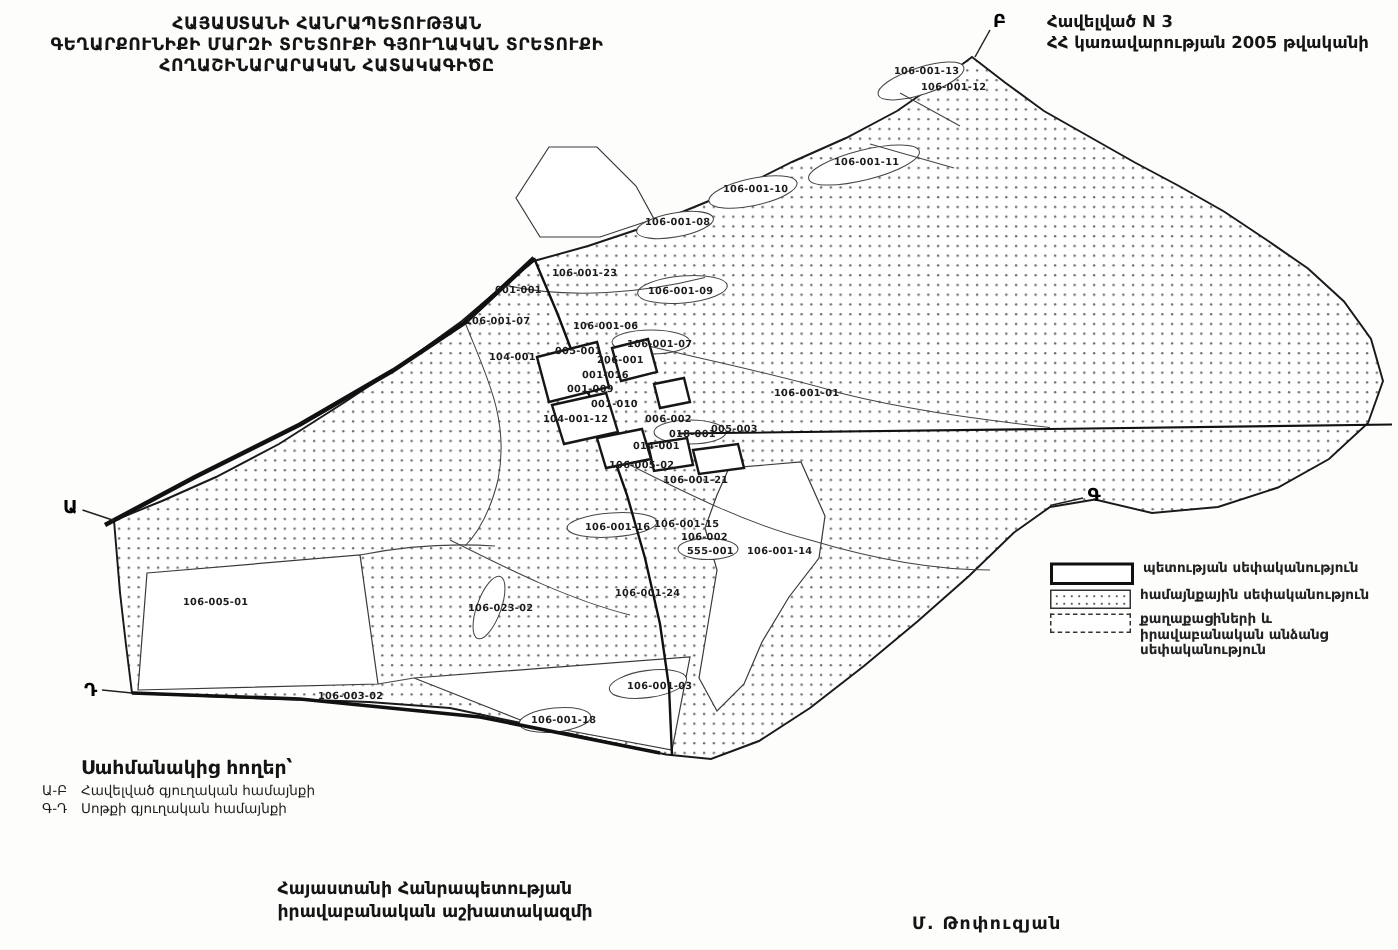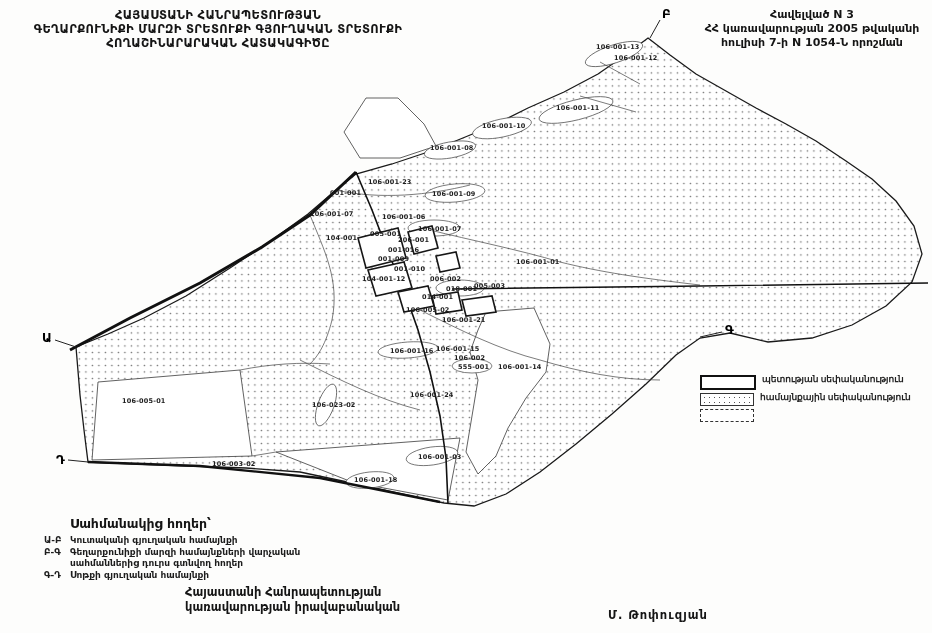--- a/index.html
+++ b/index.html
@@ -4,37 +4,37 @@
 <style>
   html,body{margin:0;padding:0;background:#e8e8e8;}
   #page{
     position:relative;width:932px;height:633px;background:#fdfdfc;
     font-family:"DejaVu Sans",sans-serif;color:#111;overflow:hidden;
   }
   .abs{position:absolute;}
   
   #title-block{left:8px;top:8px;width:420px;text-align:center;
     font-size:11.5px;font-weight:700;line-height:14px;letter-spacing:.3px;color:#151515;}
-  #annex-block{left:698px;top:8px;width:228px;text-align:center;
+  #annex-block{left:698px;top:8px;width:228px;
     font-size:11px;font-weight:700;line-height:14px;color:#151515;}
   
   #legend{left:700px;top:374px;width:230px;}
   #legend .legend-title{font-size:12px;font-weight:700;margin-left:48px;margin-bottom:3px;color:#141414;}
-  .legend-row{display:flex;align-items:flex-start;margin-bottom:2px;font-family:Liberation Serif, serif;}
+  .legend-row{display:flex;align-items:flex-start;margin-bottom:2px;}
   .swatch{width:52px;height:11px;margin-right:6px;flex:none;background:#fff;margin-top:1px;}
   .swatch-state{border:2.2px solid #111;}
   .swatch-community{border:1px solid #333;
     background-image:radial-gradient(#555 .8px, transparent .95px);
     background-size:5px 5px;background-position:1px 1px;}
   .swatch-private{border:1.2px dashed #333;}
   .legend-label{font-size:9px;line-height:10.5px;color:#222;font-weight:600;width:168px;}
   
-  #border-lands{left:44px;top:504px;width:300px;margin-top:12px;}
+  #border-lands{left:28px;top:504px;width:300px;}
   #border-lands .bl-title{font-size:12.5px;font-weight:700;margin-left:26px;margin-bottom:4px;color:#141414;}
-  .bl-row{display:flex;font-size:9px;line-height:10.5px;font-weight:700;color:#1d1d1d;margin-bottom:1.5px;}
+  .bl-row{display:flex;font-size:9px;line-height:10.5px;font-weight:400;color:#1d1d1d;margin-bottom:1.5px;}
   .bl-code{width:26px;flex:none;}
   .bl-label{width:250px;}
   
   #signature-block{left:185px;top:585px;width:300px;font-size:11.5px;font-weight:700;line-height:14.5px;color:#151515;}
   #signer{left:608px;top:608px;font-size:11.5px;font-weight:700;color:#151515;letter-spacing:1px;}
   
   .parcel-label{font:700 6.5px "DejaVu Sans",sans-serif;fill:#1c1c1c;letter-spacing:.2px;}
   .corner-letter{font:700 12px "DejaVu Sans",sans-serif;fill:#000;}
 </style>
 </head>
@@ -158,52 +158,48 @@
 
   <div id="title-block" class="abs">
     <div>ՀԱՅԱՍՏԱՆԻ ՀԱՆՐԱՊԵՏՈՒԹՅԱՆ</div>
     <div>ԳԵՂԱՐՔՈՒՆԻՔԻ ՄԱՐԶԻ ՏՐԵՏՈՒՔԻ ԳՅՈՒՂԱԿԱՆ  ՏՐԵՏՈՒՔԻ</div>
     <div>ՀՈՂԱՇԻՆԱՐԱՐԱԿԱՆ ՀԱՏԱԿԱԳԻԾԸ</div>
   </div>
 
   <div id="annex-block" class="abs">
     <div>Հավելված N 3</div>
     <div>ՀՀ կառավարության 2005 թվականի</div>
-    <div>հուլիսի 7-ի N 1054-Ն  որոշման</div>
   </div>
 
   <div id="legend" class="abs">
     <div class="legend-row">
       <div class="swatch swatch-state"></div>
       <div class="legend-label">պետության սեփականություն</div>
     </div>
     <div class="legend-row">
       <div class="swatch swatch-community"></div>
       <div class="legend-label">համայնքային սեփականություն</div>
     </div>
     <div class="legend-row">
       <div class="swatch swatch-private"></div>
+      <div class="legend-label">քաղաքացիների և իրավաբանական անձանց սեփականություն</div>
     </div>
   </div>
 
   <div id="border-lands" class="abs">
     <div class="bl-title">Սահմանակից հողեր՝</div>
     <div class="bl-row">
       <div class="bl-code">Ա-Բ</div>
-      <div class="bl-label">Կուտականի գյուղական համայնքի</div>
-    </div>
-    <div class="bl-row">
-      <div class="bl-code">Բ-Գ</div>
-      <div class="bl-label">Գեղարքունիքի մարզի համայնքների վարչական սահմաններից դուրս գտնվող հողեր</div>
+      <div class="bl-label">Հավելված գյուղական համայնքի</div>
     </div>
     <div class="bl-row">
       <div class="bl-code">Գ-Դ</div>
       <div class="bl-label">Սոթքի գյուղական համայնքի</div>
     </div>
   </div>
 
   <div id="signature-block" class="abs">
     <div>Հայաստանի Հանրապետության</div>
-    <div>կառավարության իրավաբանական</div>
+    <div>իրավաբանական աշխատակազմի</div>
   </div>
   <div id="signer" class="abs">Մ. Թոփուզյան</div>
 
 </div>
 
 </body></html>

